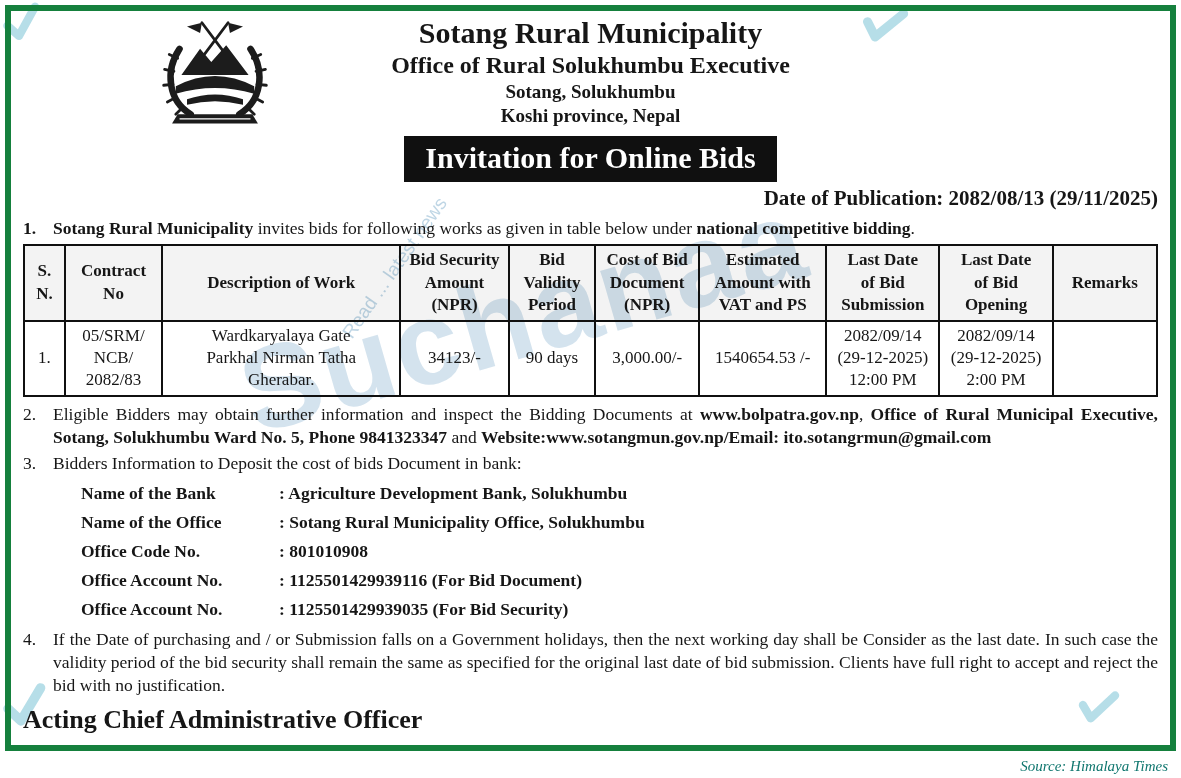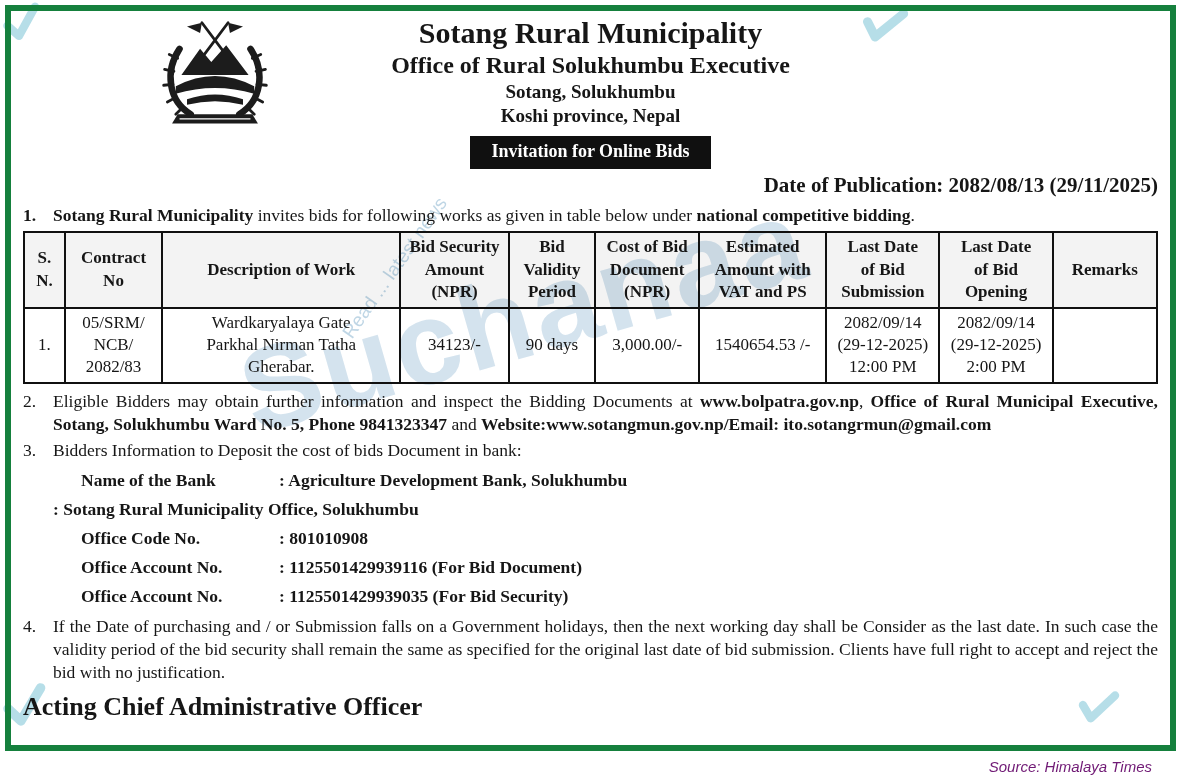--- a/index.html
+++ b/index.html
@@ -32,21 +32,21 @@
     border: 6px solid #15803d; padding: 4px 12px 4px; z-index: 1; background: transparent;
   }
   .header { position: relative; text-align: center; }
   .logo { position: absolute; left: 136px; top: 2px; }
   .h-title { font-size: 30px; font-weight: bold; line-height: 1.2; }
   .h-sub   { font-size: 24px; font-weight: bold; line-height: 1.2; }
   .h-addr  { font-size: 19px; font-weight: bold; line-height: 1.3; }
   .banner-row { text-align: center; margin: 7px 0 4px; }
   .banner {
     display: inline-block; background: #101010; color: #ffffff;
-    font-size: 18px; font-weight: bold; padding: 5px 21px 7px;
+    font-size: 30px; font-weight: bold; padding: 5px 21px 7px;
   }
   .pubdate { text-align: right; font-weight: bold; font-size: 21px; margin: 2px 0 6px; }
   
   .clause { display: flex; font-size: 17.5px; line-height: 1.32; margin: 3px 0; }
   .clause .num { flex: 0 0 30px; }
   .clause .num.bold { font-weight: bold; }
   .clause .body { flex: 1; text-align: justify; }
   .b { font-weight: bold; }
   
   table { width: 100%; border-collapse: collapse; margin: 4px 0 6px; table-layout: fixed; }
@@ -57,22 +57,22 @@
   th { font-weight: bold; background: rgba(20, 20, 20, 0.05); }
   .preline { white-space: pre-line; }
   
   .bank { margin: 4px 0 2px 30px; font-weight: bold; font-size: 17.5px; }
   .bank-row { display: flex; margin: 8px 0; }
   .bank-label { flex: 0 0 198px; margin-left: 28px; }
   .bank-value { flex: 1; }
   
   .signature { text-align: left; font-weight: bold; font-size: 26px; margin-top: 8px; padding-right: 4px; }
   .source {
-    position: absolute; right: 29px; bottom: 3px; z-index: 1;
-    font-family: Liberation Sans, sans-serif; font-style: italic; font-size: 15px; color: #701a75;
+    position: absolute; right: 13px; bottom: 3px; z-index: 1;
+    font-family: Liberation Serif, serif; font-style: italic; font-size: 15px; color: #0f766e;
   }
 </style>
 </head>
 <body>
 
 <div class="page">
 
   <div class="wm-layer">
     <div class="wm-main">Suchanaa</div>
     <div class="wm-tag">Read ... latest news</div>
@@ -212,20 +212,21 @@
       <span class="num">3.</span>
       <span class="body">Bidders Information to Deposit the cost of bids Document in bank:</span>
     </div>
 
     <div class="bank">
       <div class="bank-row">
         <span class="bank-label">Name of the Bank</span>
         <span class="bank-value">: Agriculture Development Bank, Solukhumbu</span>
       </div>
       <div class="bank-row">
+        <span class="bank-label">Name of the Office</span>
         <span class="bank-value">: Sotang Rural Municipality Office, Solukhumbu</span>
       </div>
       <div class="bank-row">
         <span class="bank-label">Office Code No.</span>
         <span class="bank-value">: 801010908</span>
       </div>
       <div class="bank-row">
         <span class="bank-label">Office Account No.</span>
         <span class="bank-value">: 1125501429939116 (For Bid Document)</span>
       </div>

